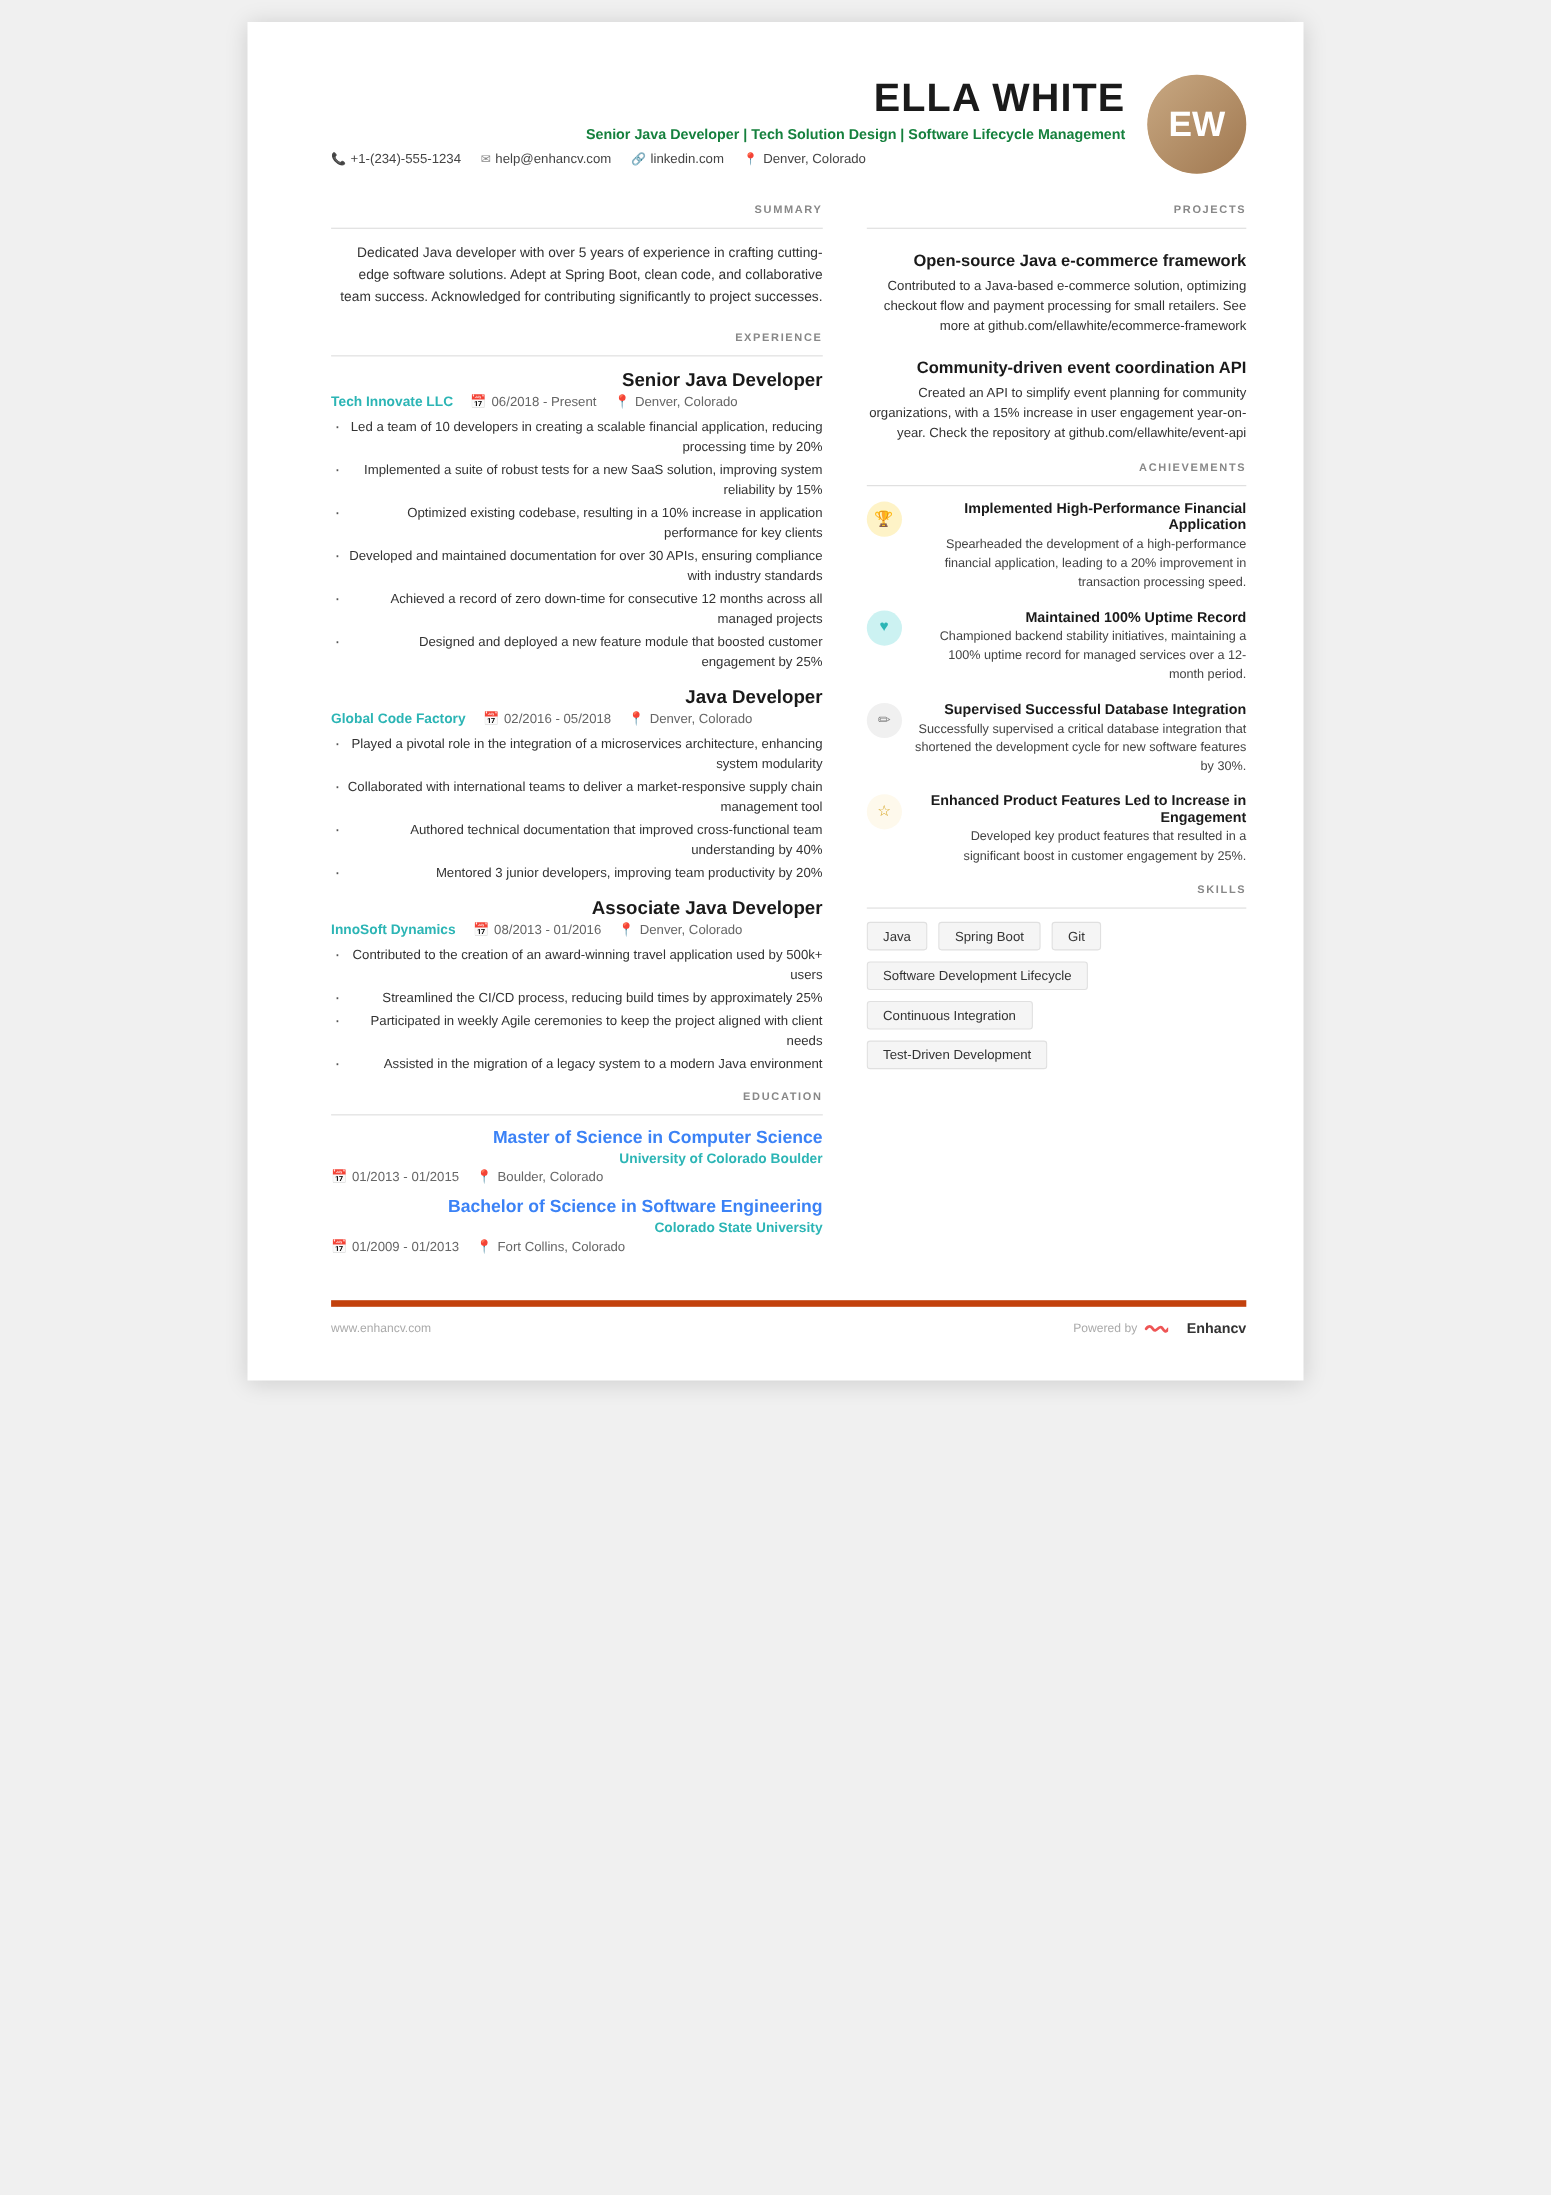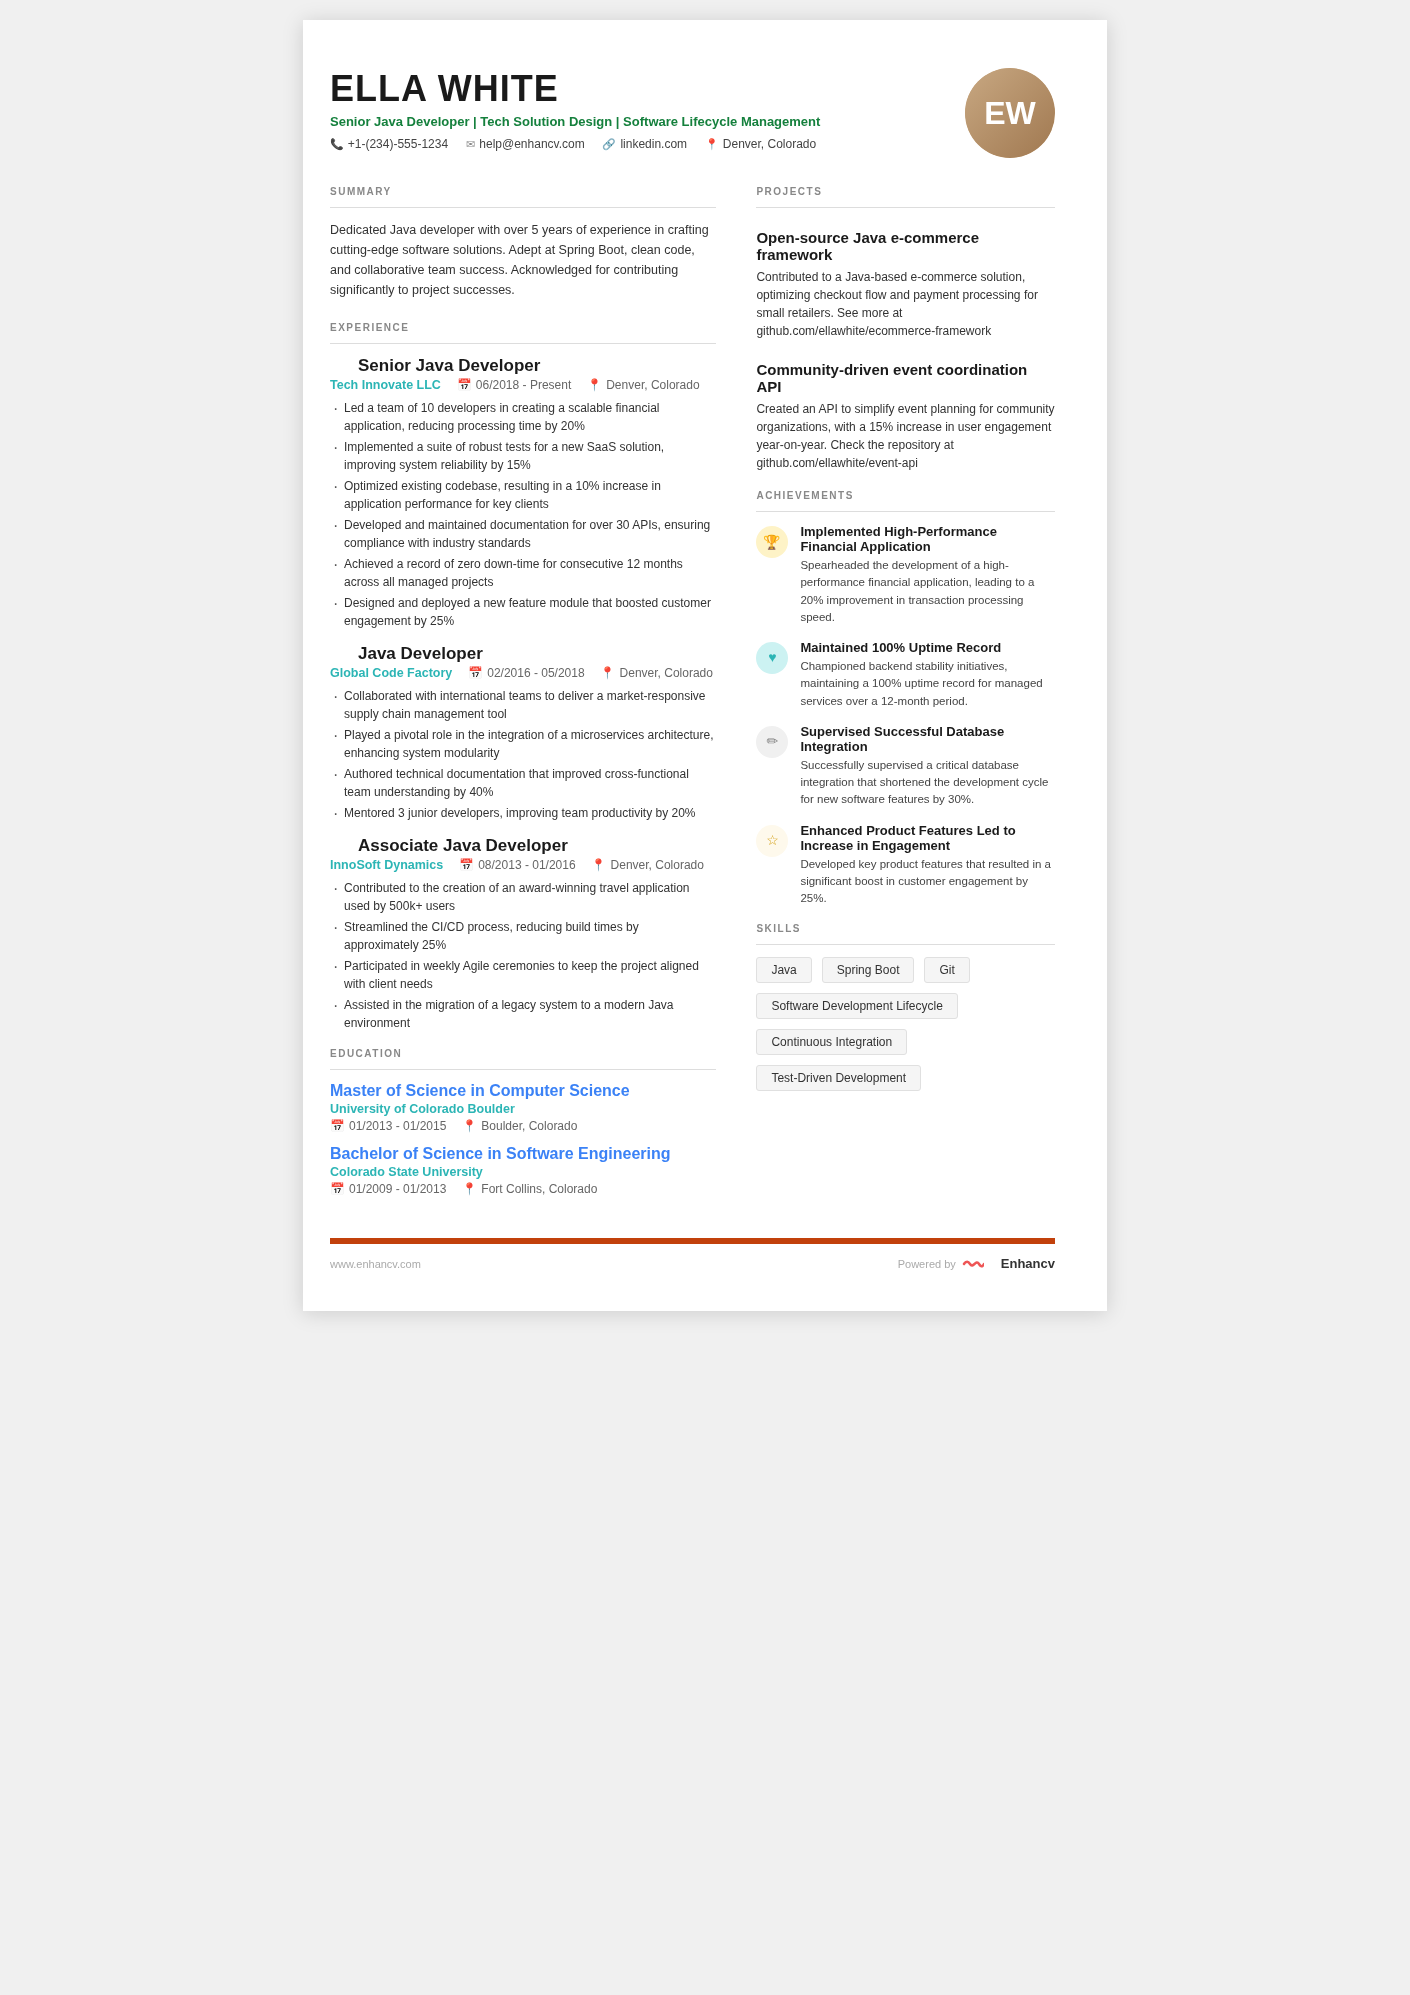--- a/index.html
+++ b/index.html
@@ -6,25 +6,26 @@
     body {
       font-family: 'Georgia', serif;
       background: #f0f0f0;
       display: flex;
       justify-content: center;
       align-items: flex-start;
       min-height: 100vh;
       padding: 20px;
     }
     .page {
-      width: 804px;
+      width: 960px;
       background: #fff;
-      padding: 48px 52px 40px 27px;
+      padding: 48px 52px 40px 76px;
       box-shadow: 0 2px 20px rgba(0,0,0,0.15);
       position: relative;
+      text-align: right;
     }
     
     .header {
       display: flex;
       justify-content: space-between;
       align-items: flex-start;
       margin-bottom: 28px;
     }
     .header-left { flex: 1; }
     .header-name {
@@ -372,22 +373,22 @@
         <span class="exp-date">
           <span>📅</span>
           <span>02/2016 - 05/2018</span>
         </span>
         <span class="exp-location">
           <span>📍</span>
           <span>Denver, Colorado</span>
         </span>
       </div>
       <ul class="exp-bullets">
+        <li>Played a pivotal role in the integration of a microservices architecture, enhancing system modularity</li>
         <li>Collaborated with international teams to deliver a market-responsive supply chain management tool</li>
-        <li>Played a pivotal role in the integration of a microservices architecture, enhancing system modularity</li>
         <li>Authored technical documentation that improved cross-functional team understanding by 40%</li>
         <li>Mentored 3 junior developers, improving team productivity by 20%</li>
       </ul>
 
       <div class="exp-title">Associate Java Developer</div>
       <div class="exp-meta">
         <span class="exp-company">InnoSoft Dynamics</span>
         <span class="exp-date">
           <span>📅</span>
           <span>08/2013 - 01/2016</span>

